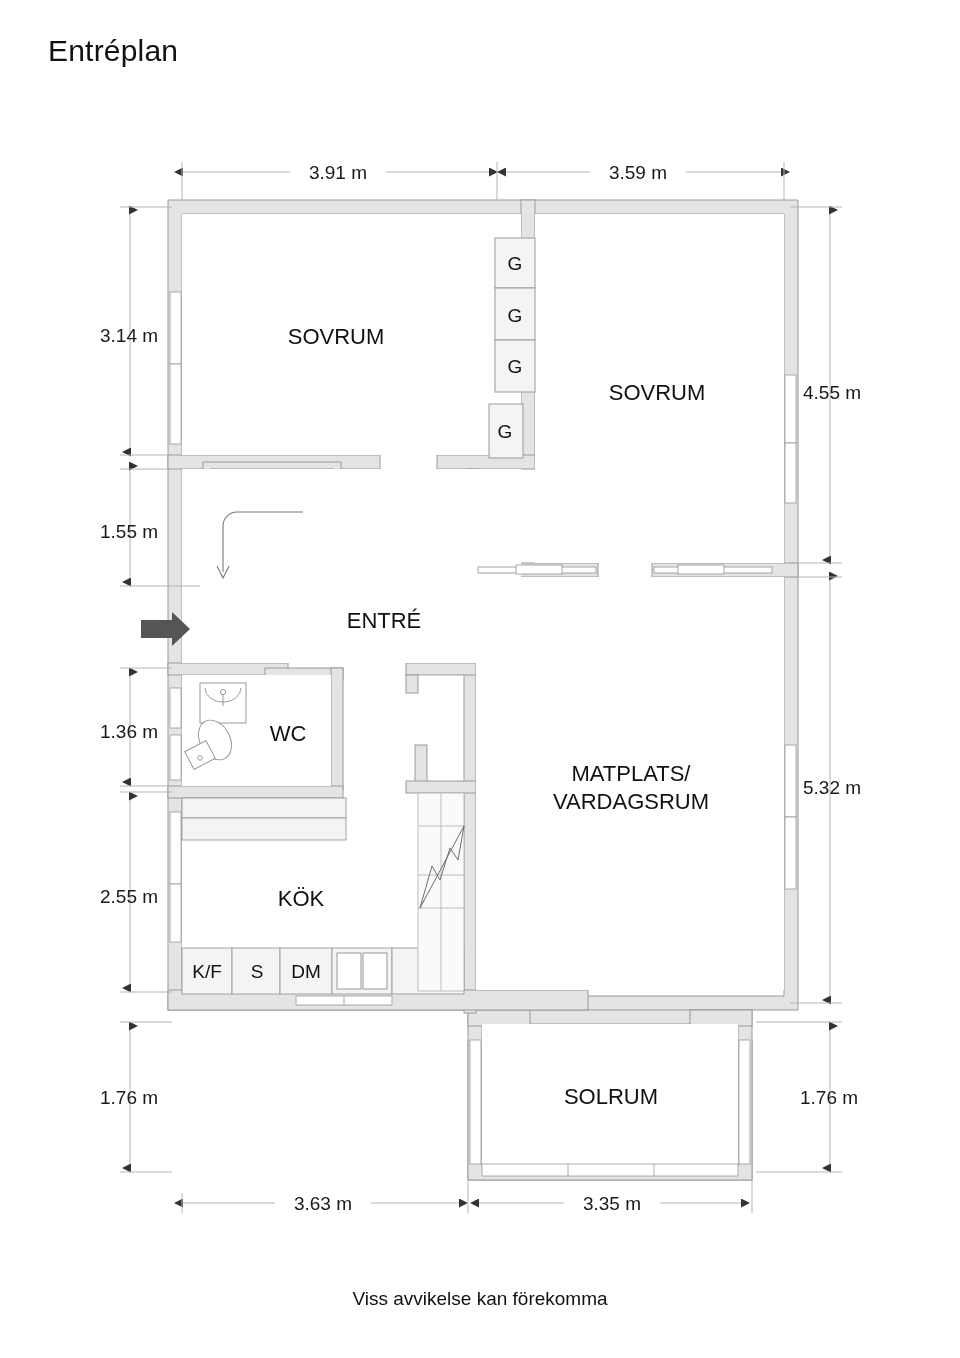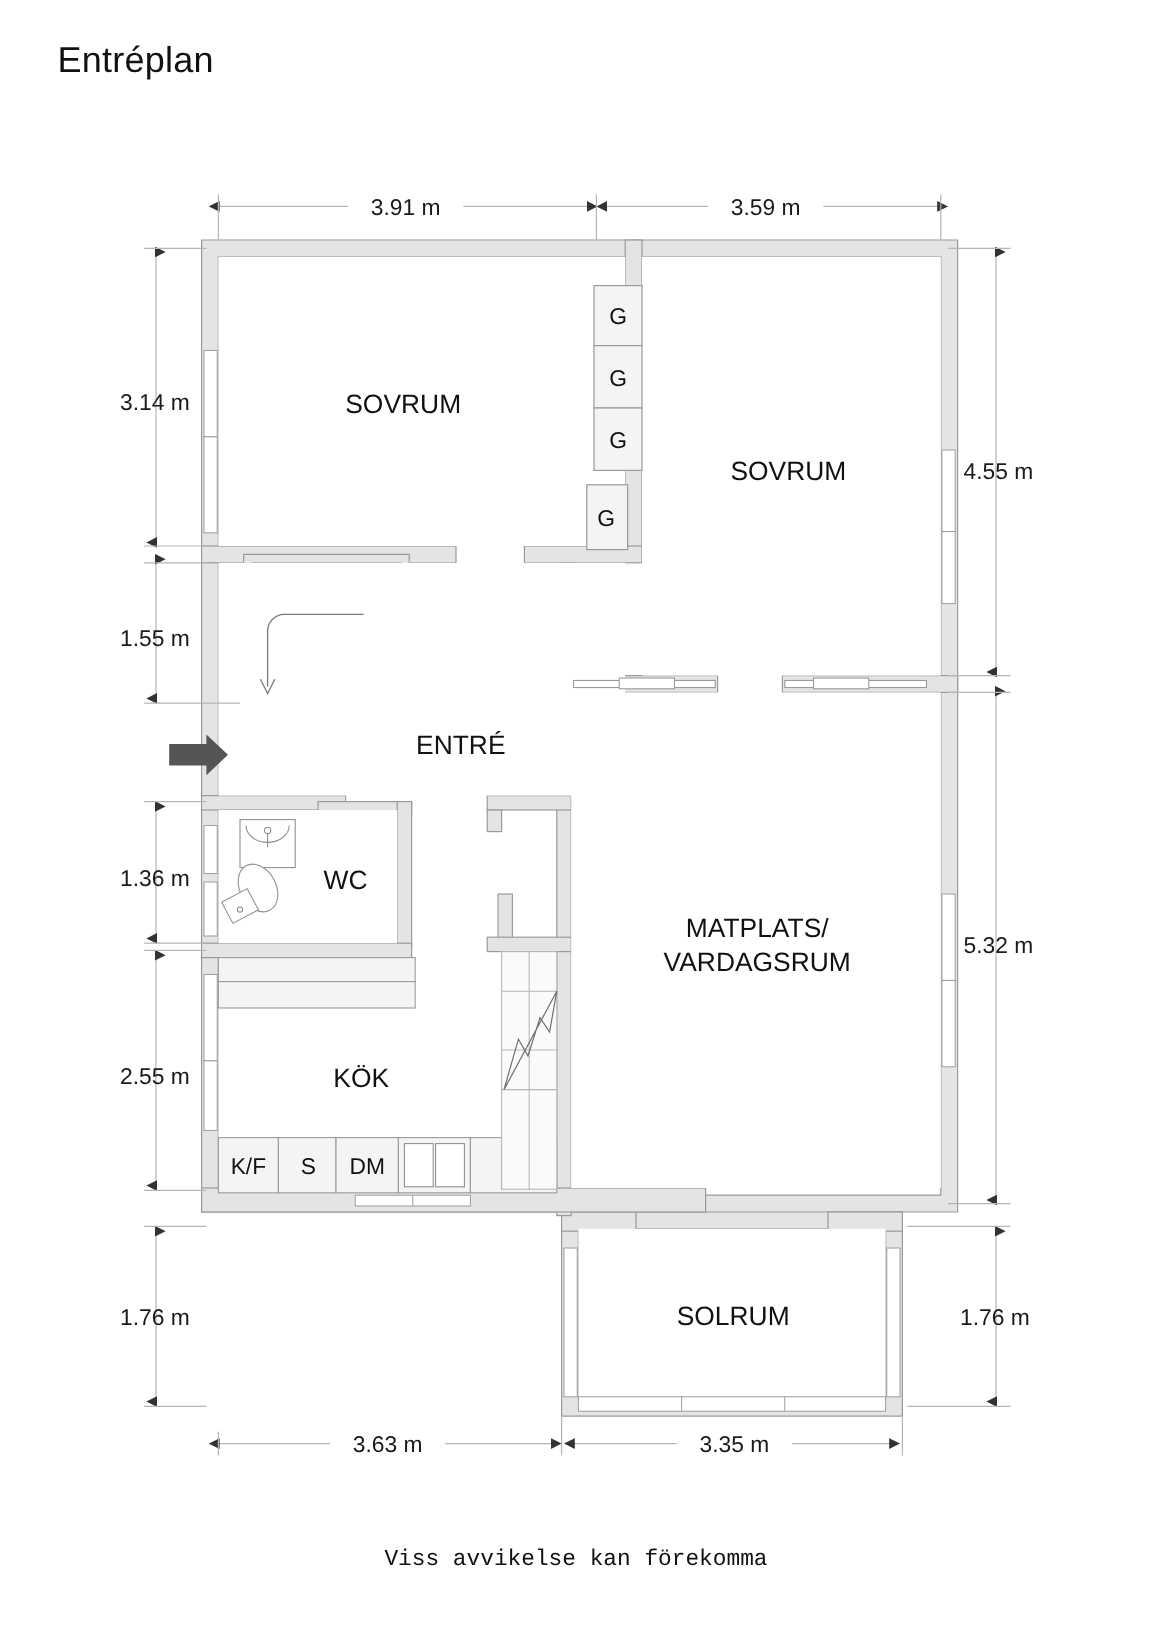--- a/index.html
+++ b/index.html
@@ -35,21 +35,21 @@
     top: 0;
   }
   .footer {
     position: absolute;
     left: 0;
     width: 960px;
     text-align: center;
     font-size: 19px;
     color: #111;
   }
-  #footer1 { top: 1288px; font-family: Liberation Mono, monospace; }
+  #footer1 { top: 1288px; }
   #footer2 { top: 1314px; }
 </style>
 </head>
 <body>
 
 <div id="page">
 
   <div id="title">Entréplan</div>
 
   <svg id="plan-svg" width="960" height="1358" viewBox="0 0 960 1358">

